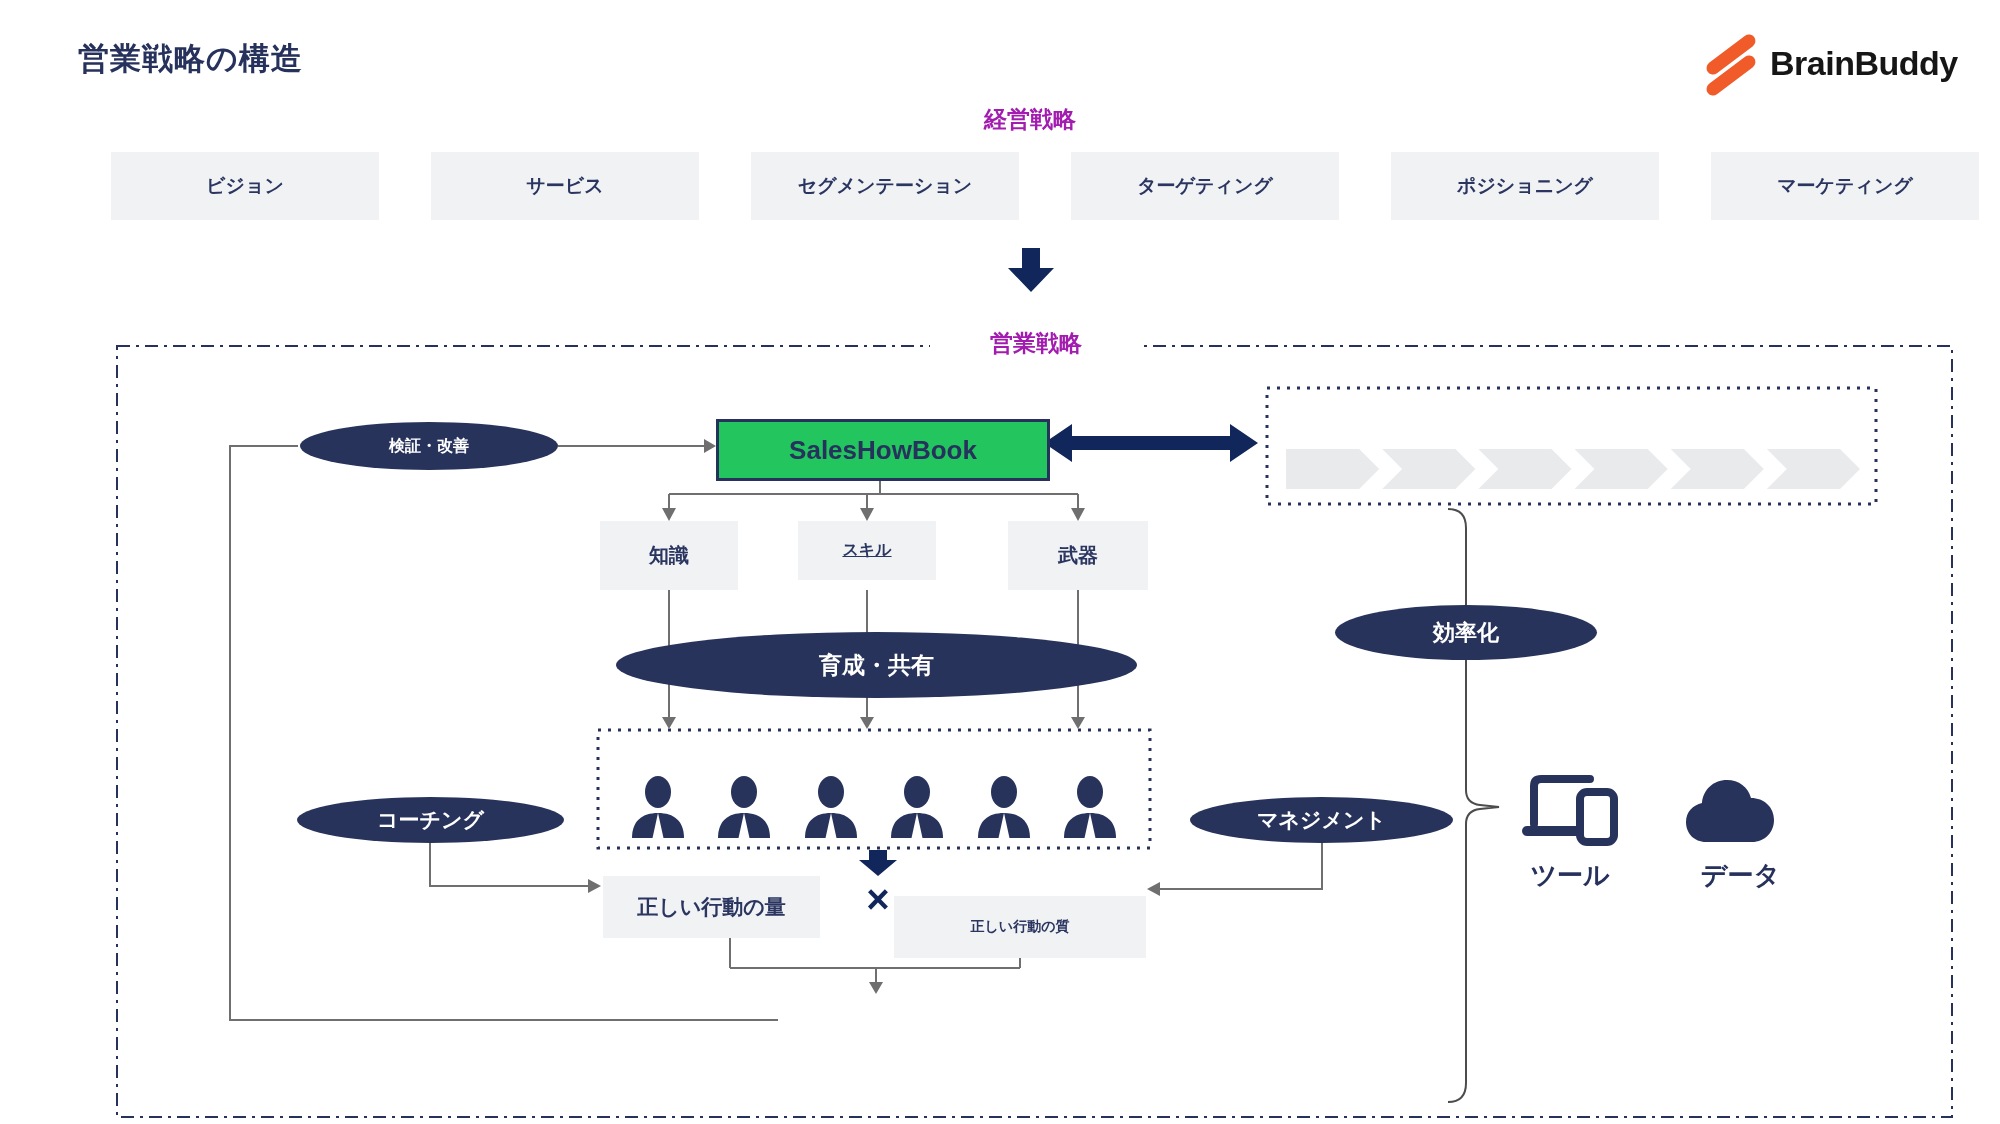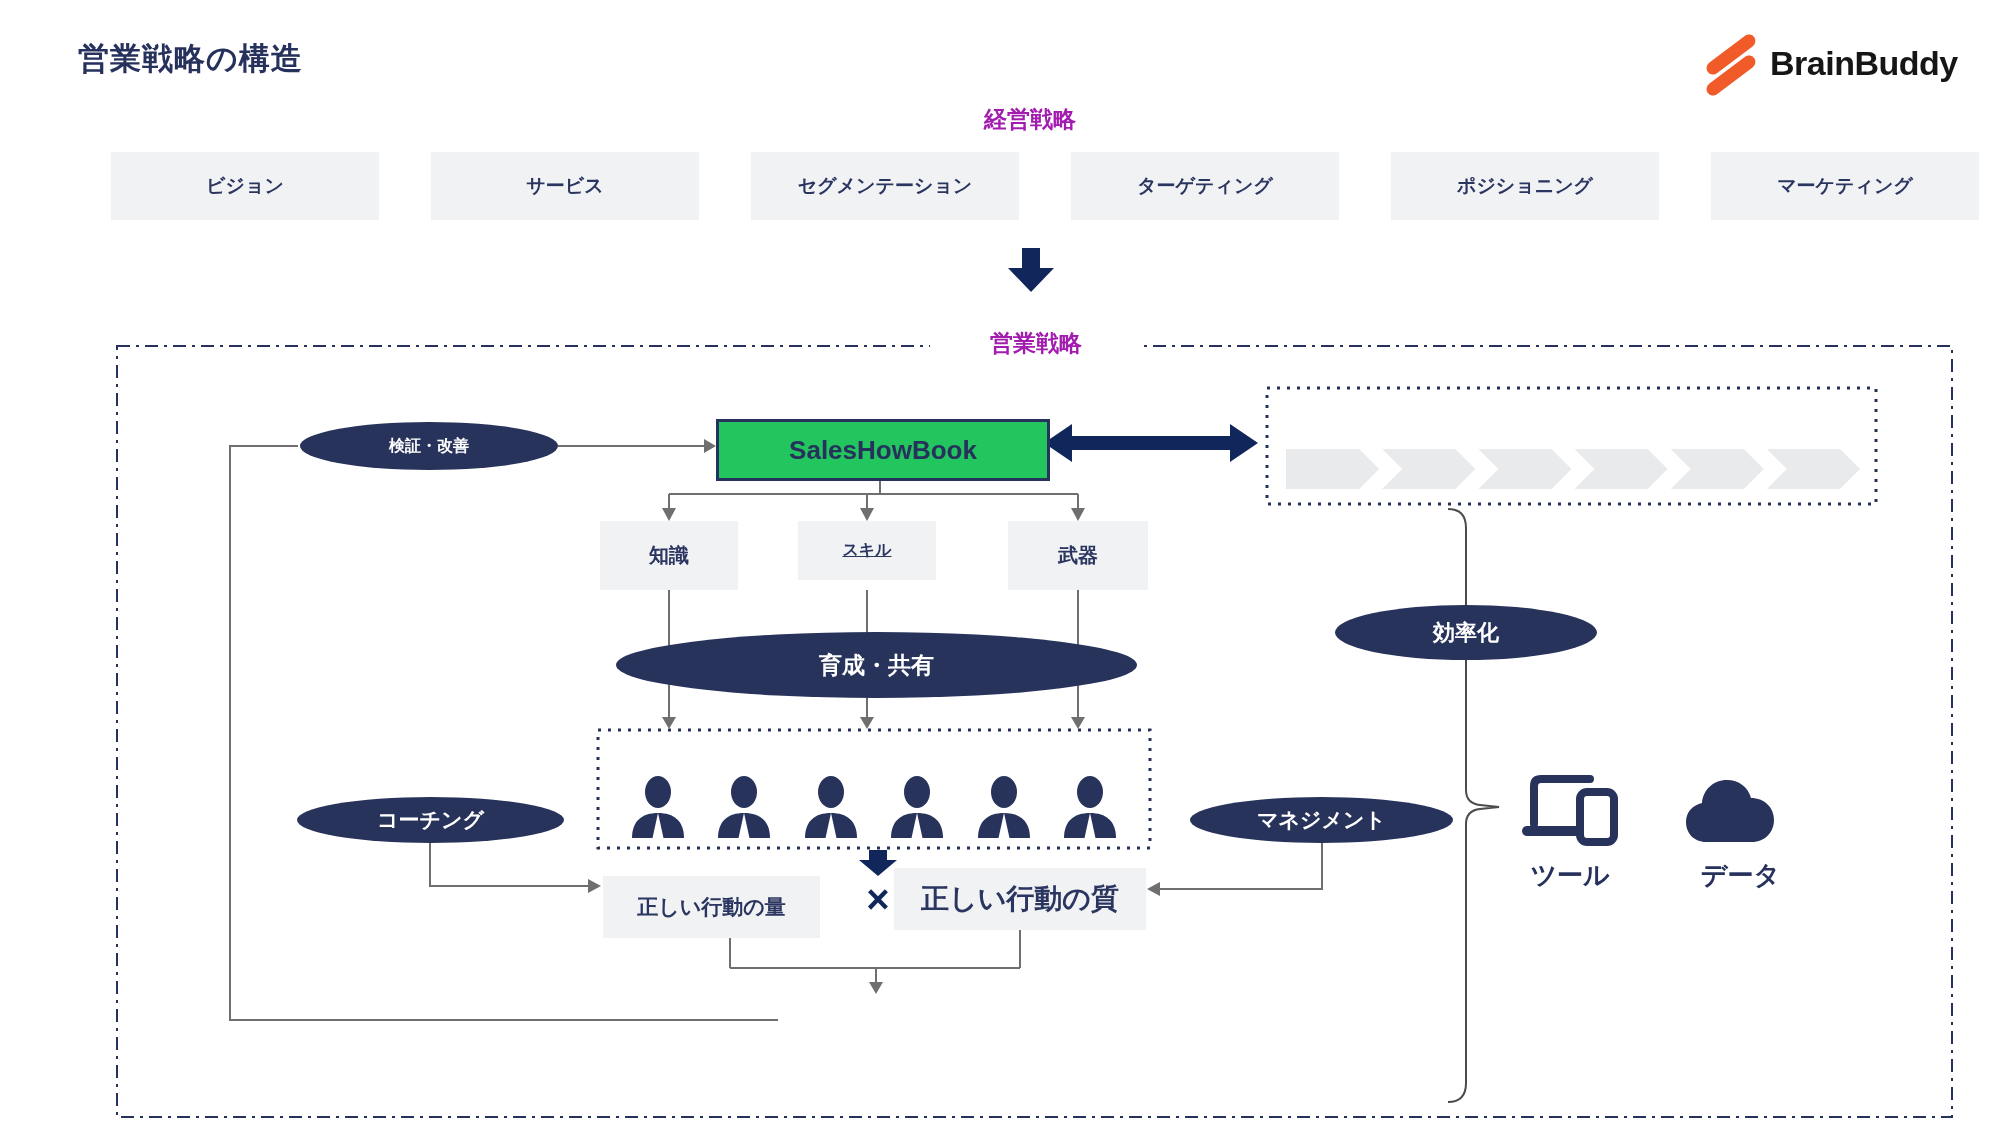--- a/index.html
+++ b/index.html
@@ -38,21 +38,21 @@
 
   .outline-box{background:#22c55e;border:3px solid #26315C;color:#26315C;font-weight:bold;display:flex;align-items:center;justify-content:center;}
   #saleshowbook-box{left:716px;top:419px;width:328px;height:56px;font-size:26px;}
   #result-box{left:778px;top:995px;width:207px;height:49px;font-size:22px;}
 
   #pillar-knowledge{left:600px;top:521px;width:138px;height:69px;font-size:20px;}
   #pillar-skill{left:798px;top:521px;width:138px;height:59px;font-size:16px;text-decoration:underline;}
   #pillar-weapon{left:1008px;top:521px;width:140px;height:69px;font-size:20px;}
 
   #quantity-box{left:603px;top:868px;width:217px;height:62px;font-size:21px;margin-top:8px;}
-  #quality-box{left:894px;top:868px;width:252px;height:62px;font-size:28px;}
+  #quality-box{left:894px;top:896px;width:252px;height:62px;font-size:14px;}
   #multiply-sign{left:858px;top:876px;width:40px;height:46px;font-size:40px;font-weight:800;color:#11265A;display:flex;align-items:center;justify-content:center;}
 
   
   #customer-title{left:1267px;top:396px;width:609px;text-align:center;font-size:19px;font-weight:bold;color:#26315C;}
   #chevron-row{left:1286px;top:449px;width:574px;height:40px;display:flex;gap:3px;}
   .chevron{flex:1;background:#E9EAEC;clip-path:polygon(0 0,calc(100% - 20px) 0,100% 50%,calc(100% - 20px) 100%,0 100%,20px 50%);}
   .chevron.first{clip-path:polygon(0 0,calc(100% - 20px) 0,100% 50%,calc(100% - 20px) 100%,0 100%);}
 
   
   #people-row{left:598px;top:730px;width:552px;height:118px;display:flex;align-items:flex-end;justify-content:space-evenly;padding-bottom:10px;box-sizing:border-box;}

